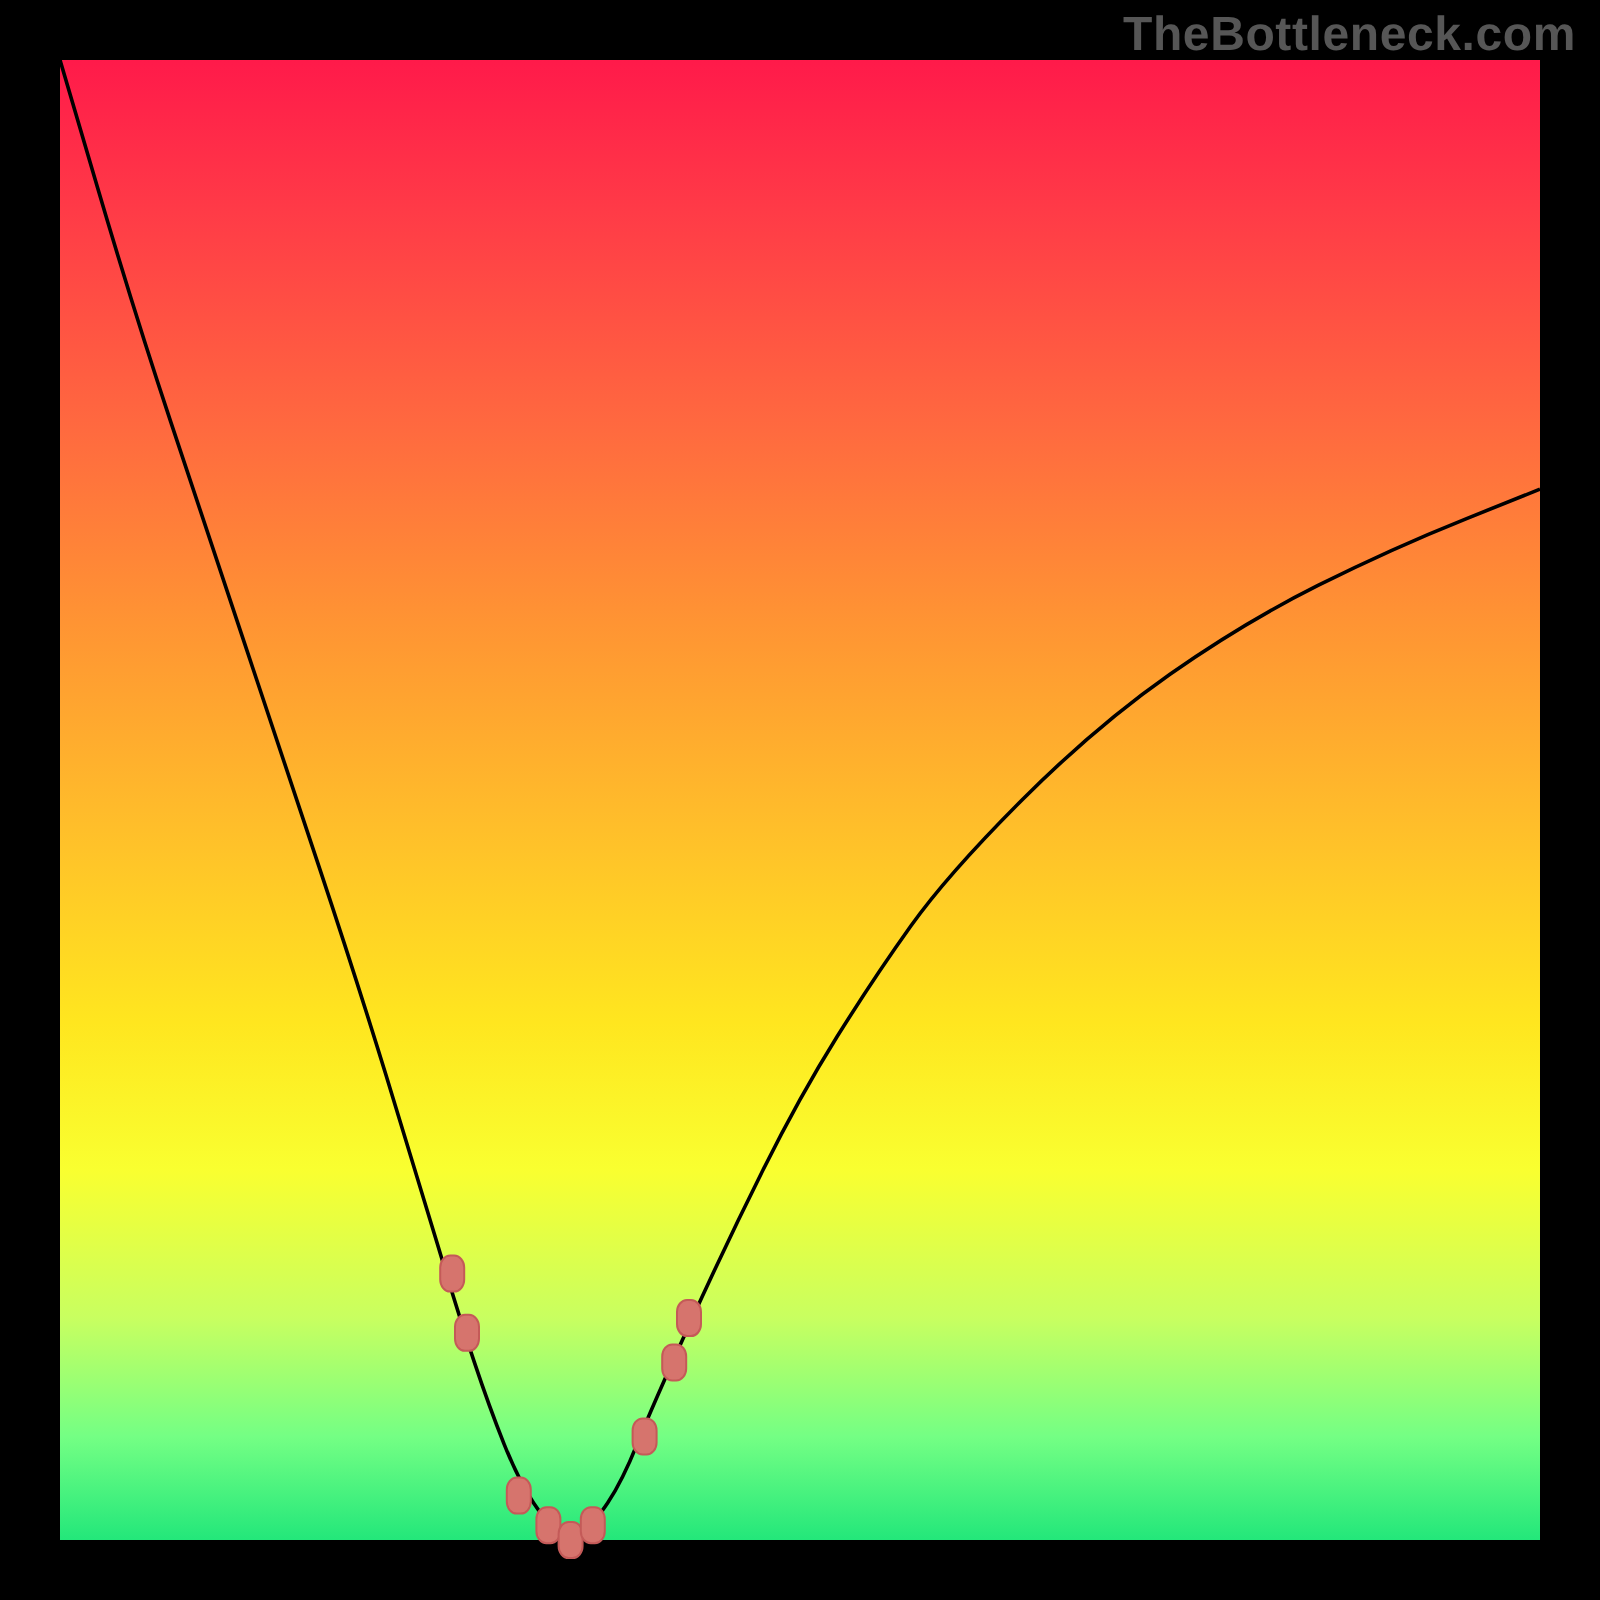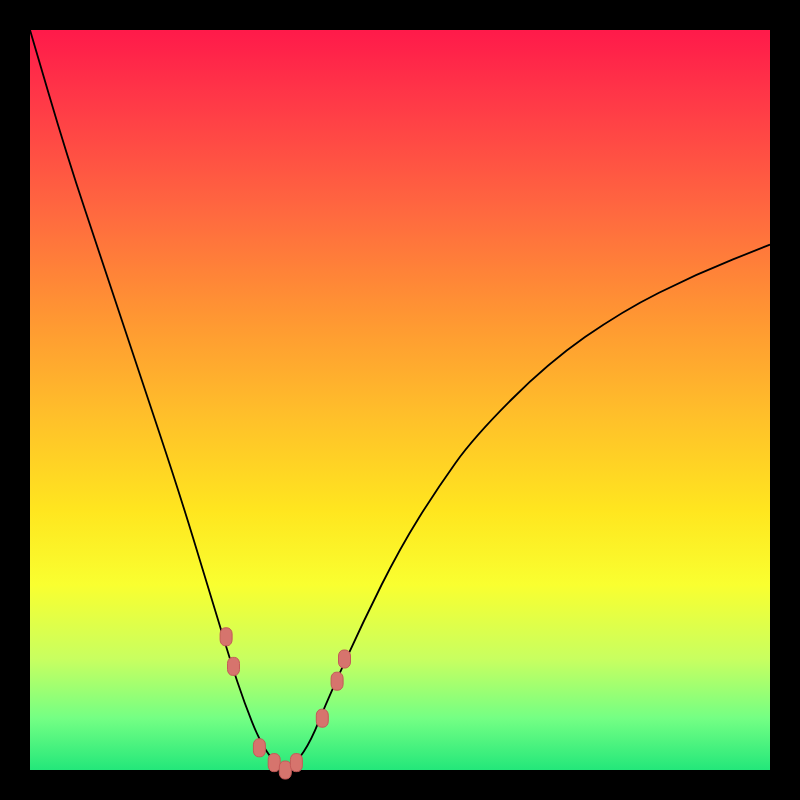--- a/index.html
+++ b/index.html
@@ -62,20 +62,21 @@
     top: 0;
     width: 100%;
     height: 100%;
     overflow: visible;
   }
 </style>
 </head>
 <body>
 
 <div class="frame">
+  <div class="watermark">TheBottleneck.com</div>
 
   <div class="plot">
     <div class="gradient"></div>
     <svg class="curve" viewBox="0 0 740 740" preserveAspectRatio="none">
       <path id="curve-path" fill="none" stroke="#000000" stroke-width="1.8" d="M 0.0 0.0 Q 0.0 0.0 18.5 62.9 Q 37.0 125.8 55.5 181.3 Q 74.0 236.8 92.5 292.3 Q 111.0 347.8 129.5 403.3 Q 148.0 458.8 162.8 506.9 Q 177.6 555.0 188.7 592.0 Q 199.8 629.0 207.2 651.2 Q 214.6 673.4 222.0 691.9 Q 229.4 710.4 236.8 721.5 Q 244.2 732.6 249.8 736.3 Q 255.3 740.0 260.8 736.3 Q 266.4 732.6 273.8 721.5 Q 281.2 710.4 288.6 691.9 Q 296.0 673.4 314.5 632.7 Q 333.0 592.0 351.5 555.0 Q 370.0 518.0 388.5 488.4 Q 407.0 458.8 425.5 432.9 Q 444.0 407.0 481.0 370.0 Q 518.0 333.0 555.0 307.1 Q 592.0 281.2 629.0 262.7 Q 666.0 244.2 703.0 229.4 T 740.0 214.6"></path>
       <g id="markers">
           <rect x="190.1" y="597.8" width="12" height="18" rx="5" ry="6" fill="#d6746d" stroke="#c45a58" stroke-width="1"></rect>
           <rect x="197.5" y="627.4" width="12" height="18" rx="5" ry="6" fill="#d6746d" stroke="#c45a58" stroke-width="1"></rect>
           <rect x="223.4" y="708.8" width="12" height="18" rx="5" ry="6" fill="#d6746d" stroke="#c45a58" stroke-width="1"></rect>
           <rect x="238.2" y="723.6" width="12" height="18" rx="5" ry="6" fill="#d6746d" stroke="#c45a58" stroke-width="1"></rect>

